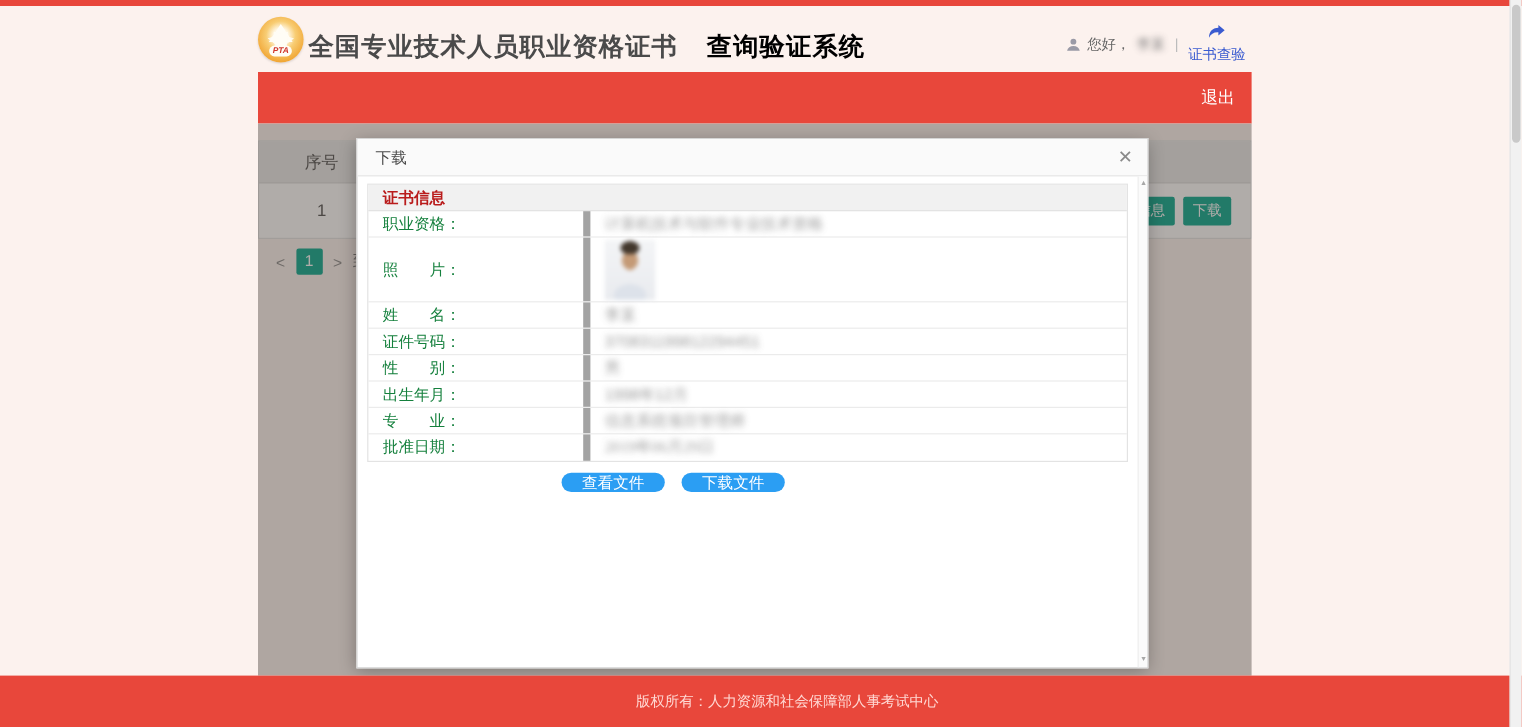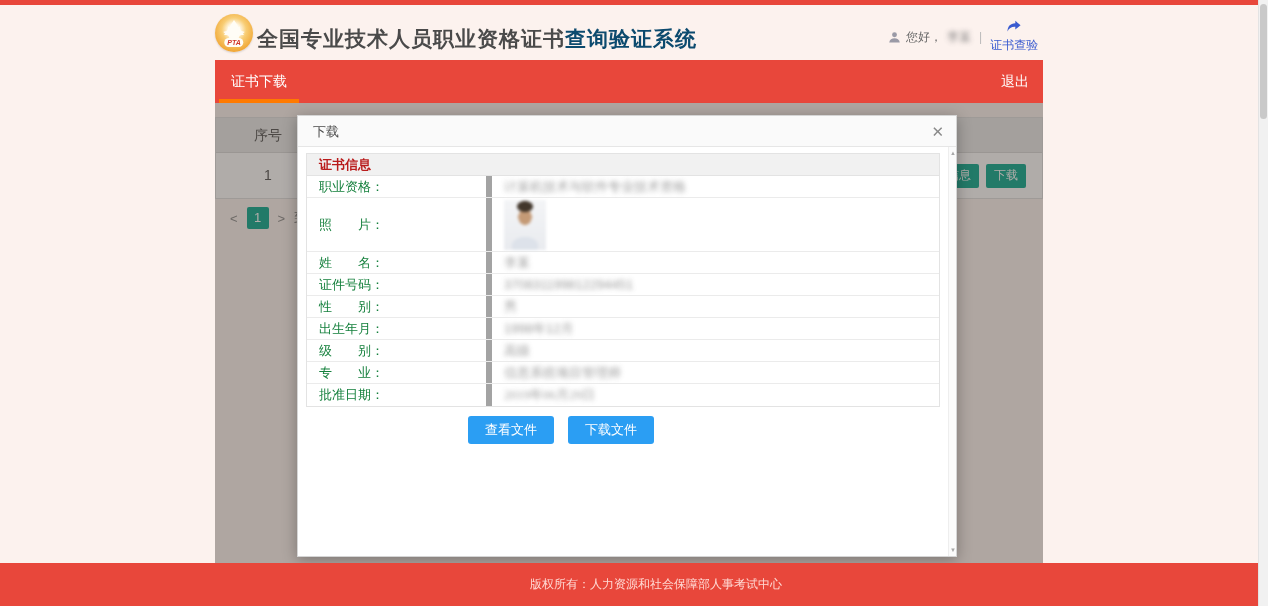--- a/index.html
+++ b/index.html
@@ -16,21 +16,21 @@
           box-shadow:0 1px 2px rgba(0,0,0,.15); }
   .logo .petal { position:absolute; left:9px; top:6px; width:20px; height:15px;
           clip-path:polygon(50% 0, 100% 100%, 0 100%); background:#fffdf6; }
   .logo .petal.l { transform:rotate(-38deg) translate(-4px,3px); opacity:.85; }
   .logo .petal.r { transform:rotate(38deg) translate(4px,3px); opacity:.85; }
   .logo .pta { position:absolute; left:50%; bottom:5px; transform:translateX(-50%);
           background:#fffdf6; border-radius:6px; padding:0 3px; font-size:7px; font-weight:bold;
           font-style:italic; color:#d0372c; line-height:9px; }
   .titlewrap { position:absolute; left:257px; top:20px; font-size:21px; font-weight:bold; letter-spacing:1px; }
   .title-main { color:#4a4a4a; }
-  .title-accent { color:#0c4a6e; }
+  .title-accent { color:#000000;margin-left:24px; }
   .userbar { position:absolute; left:888px; top:15px; width:160px; font-size:12px; color:#666;
           display:flex; align-items:center; gap:5px; white-space:nowrap; }
   .user-icon svg { display:block; }
   .blur { filter:blur(2.5px); opacity:.85; }
   .sep { color:#bbb; margin:0 3px; }
   .verify-link { color:#3a5bd0; text-decoration:none; display:flex; align-items:center; gap:4px; cursor:pointer;flex-direction:column; }
   .share-icon svg { display:block; }
 
   
   .navbar { position:absolute; left:215px; top:60px; width:828px; height:43px; background:#e8473b; }
@@ -80,21 +80,21 @@
   .field-value { flex:1; padding-left:12px; color:#8a8a8a; }
   .row-photo { height:54px; }
   .photo { width:42px; height:50px; margin:2px 0;
           background:
             radial-gradient(ellipse 13px 9px at 50% 13%, #42372c 60%, rgba(66,55,44,0) 62%),
             radial-gradient(ellipse 11px 13px at 50% 34%, #c49a76 60%, rgba(196,154,118,0) 62%),
             radial-gradient(ellipse 22px 15px at 50% 92%, #dde2ea 60%, rgba(221,226,234,0) 62%),
             linear-gradient(#f3f4f6,#e9ebef);
           filter:blur(1.8px); }
   .modal-btns { display:flex; justify-content:center; gap:14px; padding-right:124px; margin-top:9px; }
-  .blue-btn { background:#2b9ef3; color:#fff; border:none; border-radius:3px; height:28px;
+  .blue-btn { background:#2b9ef3; color:#fff; border:none; border-radius:14px; height:16px;
           padding:0 17px; font-size:13px; cursor:pointer; }
   .modal-scrollbar { position:absolute; right:0; top:31px; bottom:0; width:8px; background:#fbfbfb;
           border-left:1px solid #eee; }
   .msb-arrow { position:absolute; left:0; width:8px; font-size:6px; color:#a8a8a8; text-align:center; }
   .msb-up { top:3px; } .msb-down { bottom:3px; }
 
   
   .footer { position:absolute; left:0; top:563px; width:1268px; height:43px; background:#e8473b;
           display:flex; align-items:center; justify-content:center; }
   .footer-text { color:#ffd9d4; font-size:12px;margin-left:44px; }
@@ -132,24 +132,20 @@
         <svg width="14" height="13" viewBox="0 0 16 14">
             <path d="M9.5 0.5 15.5 5.5 9.5 10.5 9.5 7.4 C5 7.2 2.4 9 0.6 12.6 C0.6 7 3.6 3.4 9.5 3.2 Z" fill="#3a5bd0"></path>
           </svg>
       </span>
       <span>证书查验</span>
     </span>
   </div>
 </div>
 
 <div class="navbar">
-  <div class="nav-tab">
-    <span>证书下载</span>
-    <div class="underline"></div>
-  </div>
   <div class="nav-logout">退出</div>
 </div>
 
 <div class="content">
   <div class="bg-table">
     <div class="bg-thead">
       <div class="cell-seq">序号</div>
       <div class="cell-mid"></div>
       <div class="cell-action">操作</div>
     </div>
@@ -206,24 +202,20 @@
       <div class="field-row">
         <div class="field-label">性　　别：</div>
         <div class="field-value blur">男</div>
       </div>
 
       <div class="field-row">
         <div class="field-label">出生年月：</div>
         <div class="field-value blur">1998年12月</div>
       </div>
 
-      <div class="field-row">
-        <div class="field-label">级　　别：</div>
-        <div class="field-value blur">高级</div>
-      </div>
 
       <div class="field-row">
         <div class="field-label">专　　业：</div>
         <div class="field-value blur">信息系统项目管理师</div>
       </div>
 
       <div class="field-row">
         <div class="field-label">批准日期：</div>
         <div class="field-value blur">2019年06月29日</div>
       </div>

